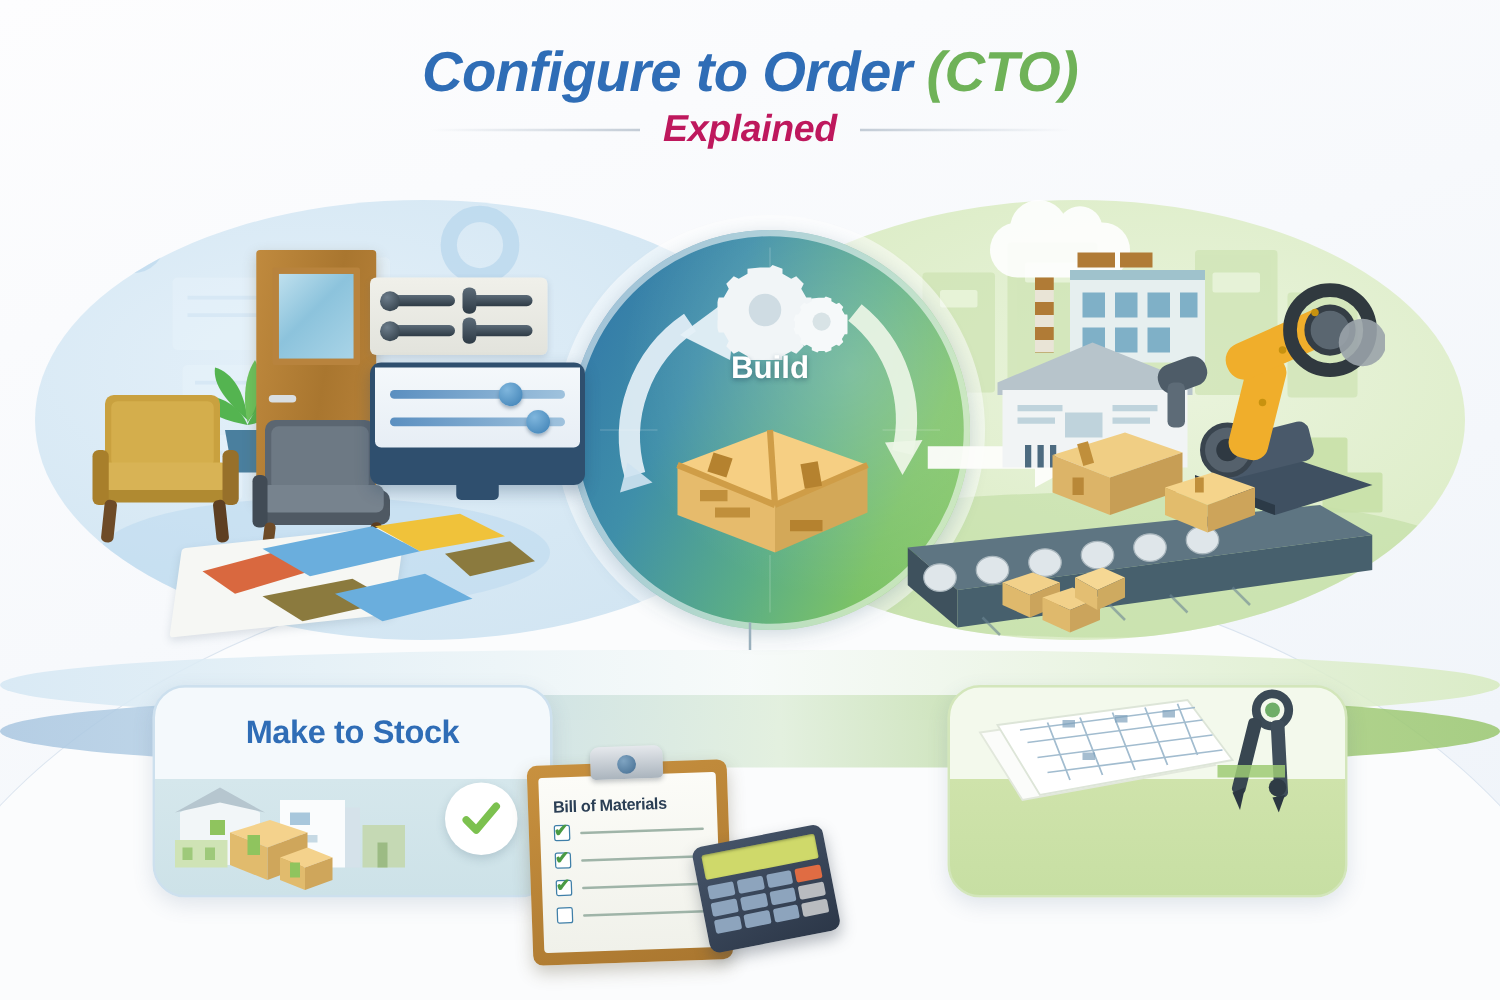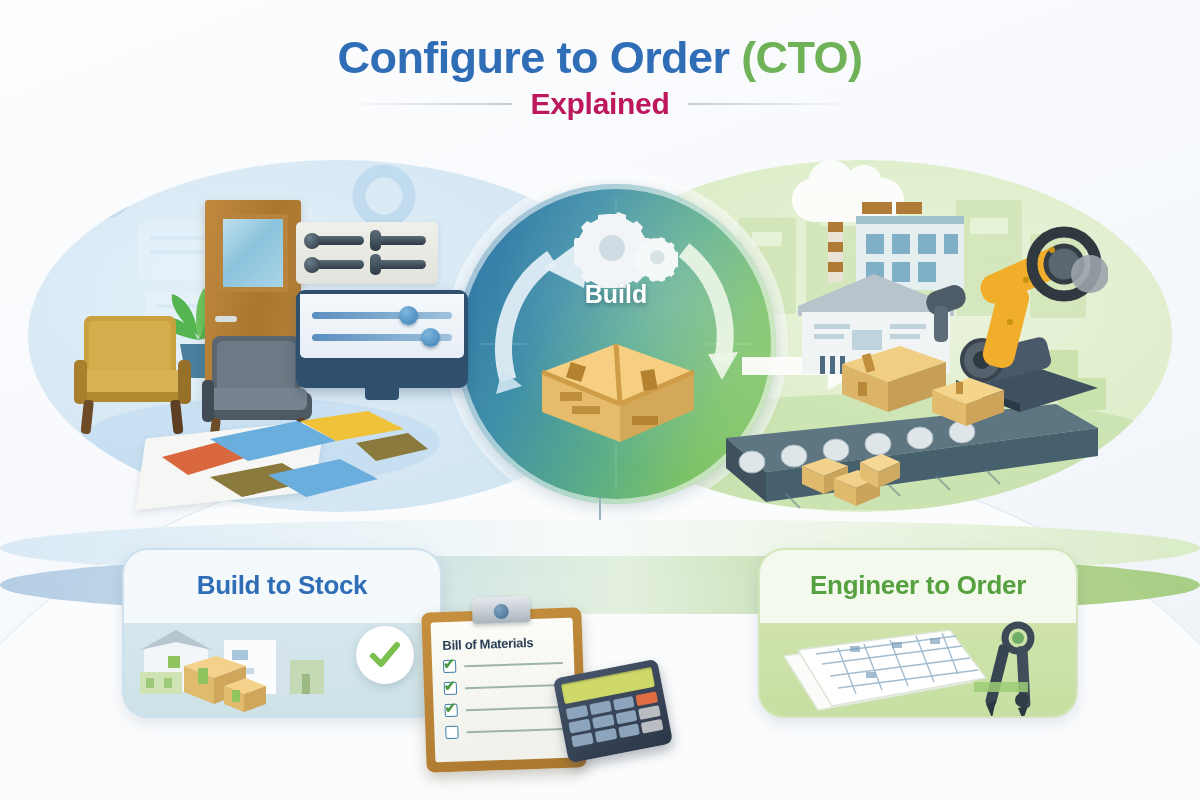--- a/index.html
+++ b/index.html
@@ -15,21 +15,21 @@
 
   .bottom-arc{
     position:absolute; left:-8%; bottom:-62%;
     width:116%; height:108%;
     border-radius:50%;
     background:#fbfcfd;
     box-shadow:0 -1px 0 rgba(210,222,235,.75);
   }
 
   
-  .header{ position:absolute; left:0; right:0; top:34px; text-align:center; z-index:40;}
+  .header{ position:absolute; left:0; right:0; top:34px; text-align:center; z-index:40;font-style:italic;}
   .title{
     font-size:45px; font-weight:bold; letter-spacing:-.6px; line-height:1.05;
     white-space:nowrap;
   }
   .title .blue{ color:#2f6db6; }
   .title .green{ color:#6fb258; }
   .subrow{
     margin-top:6px; display:flex; align-items:center; justify-content:center; gap:18px;
   }
   .rule{ width:168px; height:2px; background:linear-gradient(90deg,rgba(190,202,214,0),#c3ccd6); }
@@ -579,21 +579,21 @@
           <rect x="22" y="58" width="22" height="9" fill="#c08f3b"></rect>
           <rect x="34" y="72" width="28" height="8" fill="#c08f3b"></rect>
           <rect x="94" y="82" width="26" height="9" fill="#b5822f"></rect>
         </svg>
       </div>
 
     </div>
   </div>
 
   <div class="panel panel-left">
-    <div class="panel-title">Build to Stock</div>
+    <div class="panel-title">Make to Stock</div>
     <div class="panel-art">
       <svg width="320" height="100" viewBox="0 0 320 100">
         <polygon points="20,30 52,12 84,30 84,72 20,72" fill="#f2f6f8"></polygon>
         <polygon points="16,30 52,10 88,30 52,22" fill="#b6c6cf"></polygon>
         <rect x="44" y="36" width="12" height="12" fill="#8fc45e"></rect>
         <rect x="16" y="52" width="42" height="22" fill="#cfe3b5"></rect>
         <rect x="22" y="58" width="8" height="10" fill="#9ec97a"></rect>
         <rect x="40" y="58" width="8" height="10" fill="#9ec97a"></rect>
         <rect x="100" y="20" width="52" height="54" fill="#fafcfd"></rect>
         <rect x="152" y="26" width="12" height="48" fill="#d5e2ea"></rect>
@@ -613,21 +613,20 @@
       </svg>
       <div class="check-badge">
         <svg width="34" height="34" viewBox="0 0 34 34">
           <polyline points="5,18 13,26 29,7" fill="none" stroke="#7cc14f" stroke-width="6" stroke-linecap="round" stroke-linejoin="round"></polyline>
         </svg>
       </div>
     </div>
   </div>
 
   <div class="panel panel-right">
-    <div class="panel-title">Engineer to Order</div>
     <div class="panel-art">
       <svg width="320" height="100" viewBox="0 0 320 100">
         <polygon points="24,36 176,14 212,62 58,90" fill="#fbfcfa" stroke="#e2e8dc" stroke-width="1.5"></polygon>
         <polygon points="38,30 190,10 226,58 72,86" fill="#ffffff" stroke="#dde5d8" stroke-width="1.5"></polygon>
         <g stroke="#9db9cd" stroke-width="1.4" fill="none" opacity=".95">
           <path d="M56 34 L196 16M62 44 L202 26M70 56 L210 38M78 68 L218 50"></path>
           <path d="M78 28 L96 74M104 24 L122 70M130 20 L148 66M156 16 L174 62M182 13 L198 54"></path>
         </g>
         <g fill="#7fa2bd" opacity=".7">
           <rect x="90" y="26" width="10" height="6"></rect>

